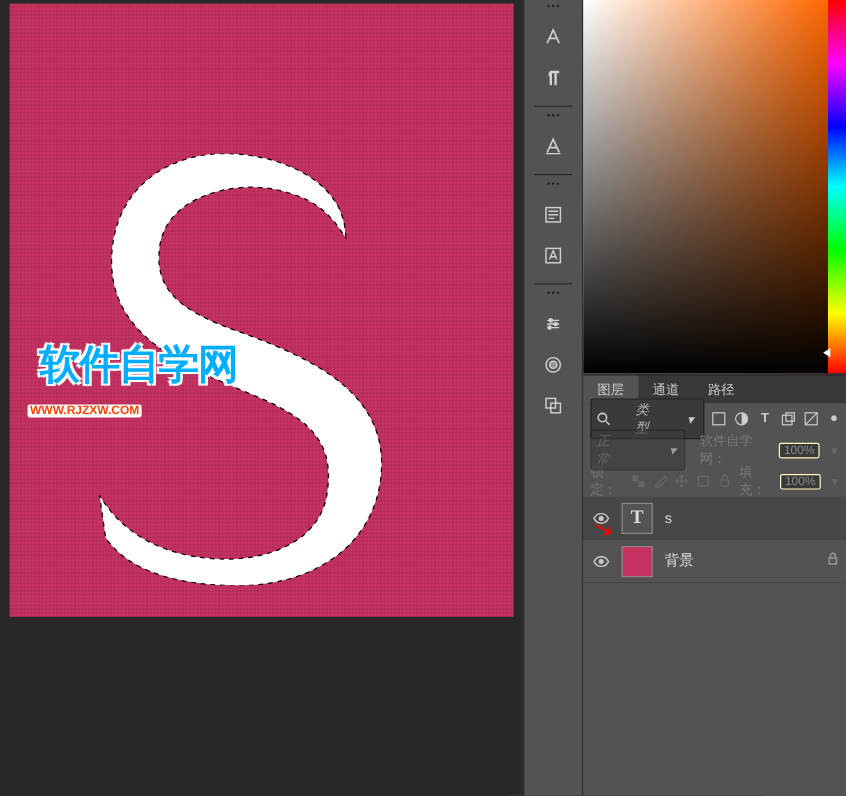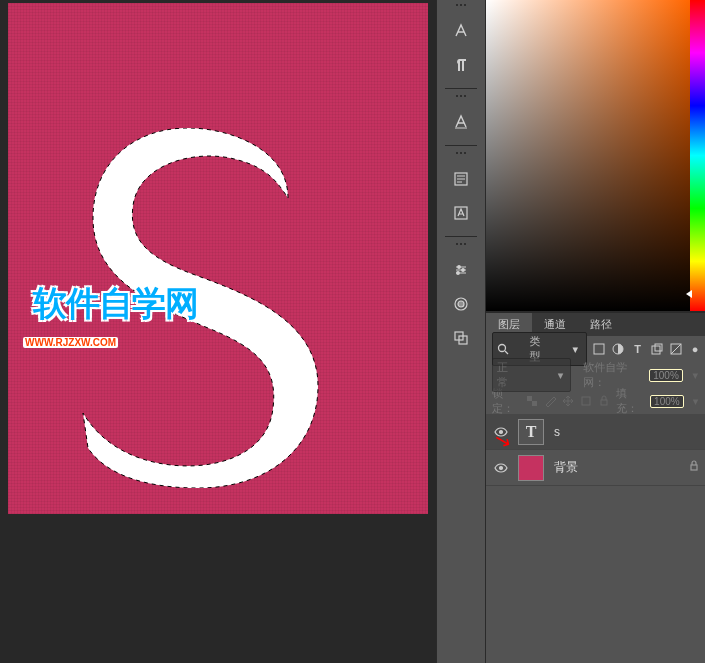--- a/index.html
+++ b/index.html
@@ -175,20 +175,21 @@
     }
     .panel-row.dim { color: #777; }
     .filter-select {
       display: flex;
       align-items: center;
       gap: 20px;
       background: #3a3a3a;
       border: 1px solid #222;
       padding: 1px 4px;
       border-radius: 2px;
+      font-style: italic;
     }
     .mini-icon {
       display: inline-flex;
       width: 14px; height: 14px;
       align-items: center; justify-content: center;
       color: #ccc;
     }
     .mini-icon svg { width: 12px; height: 12px; }
     .mini-icon.dim { color: #666; }
     .value-box {

